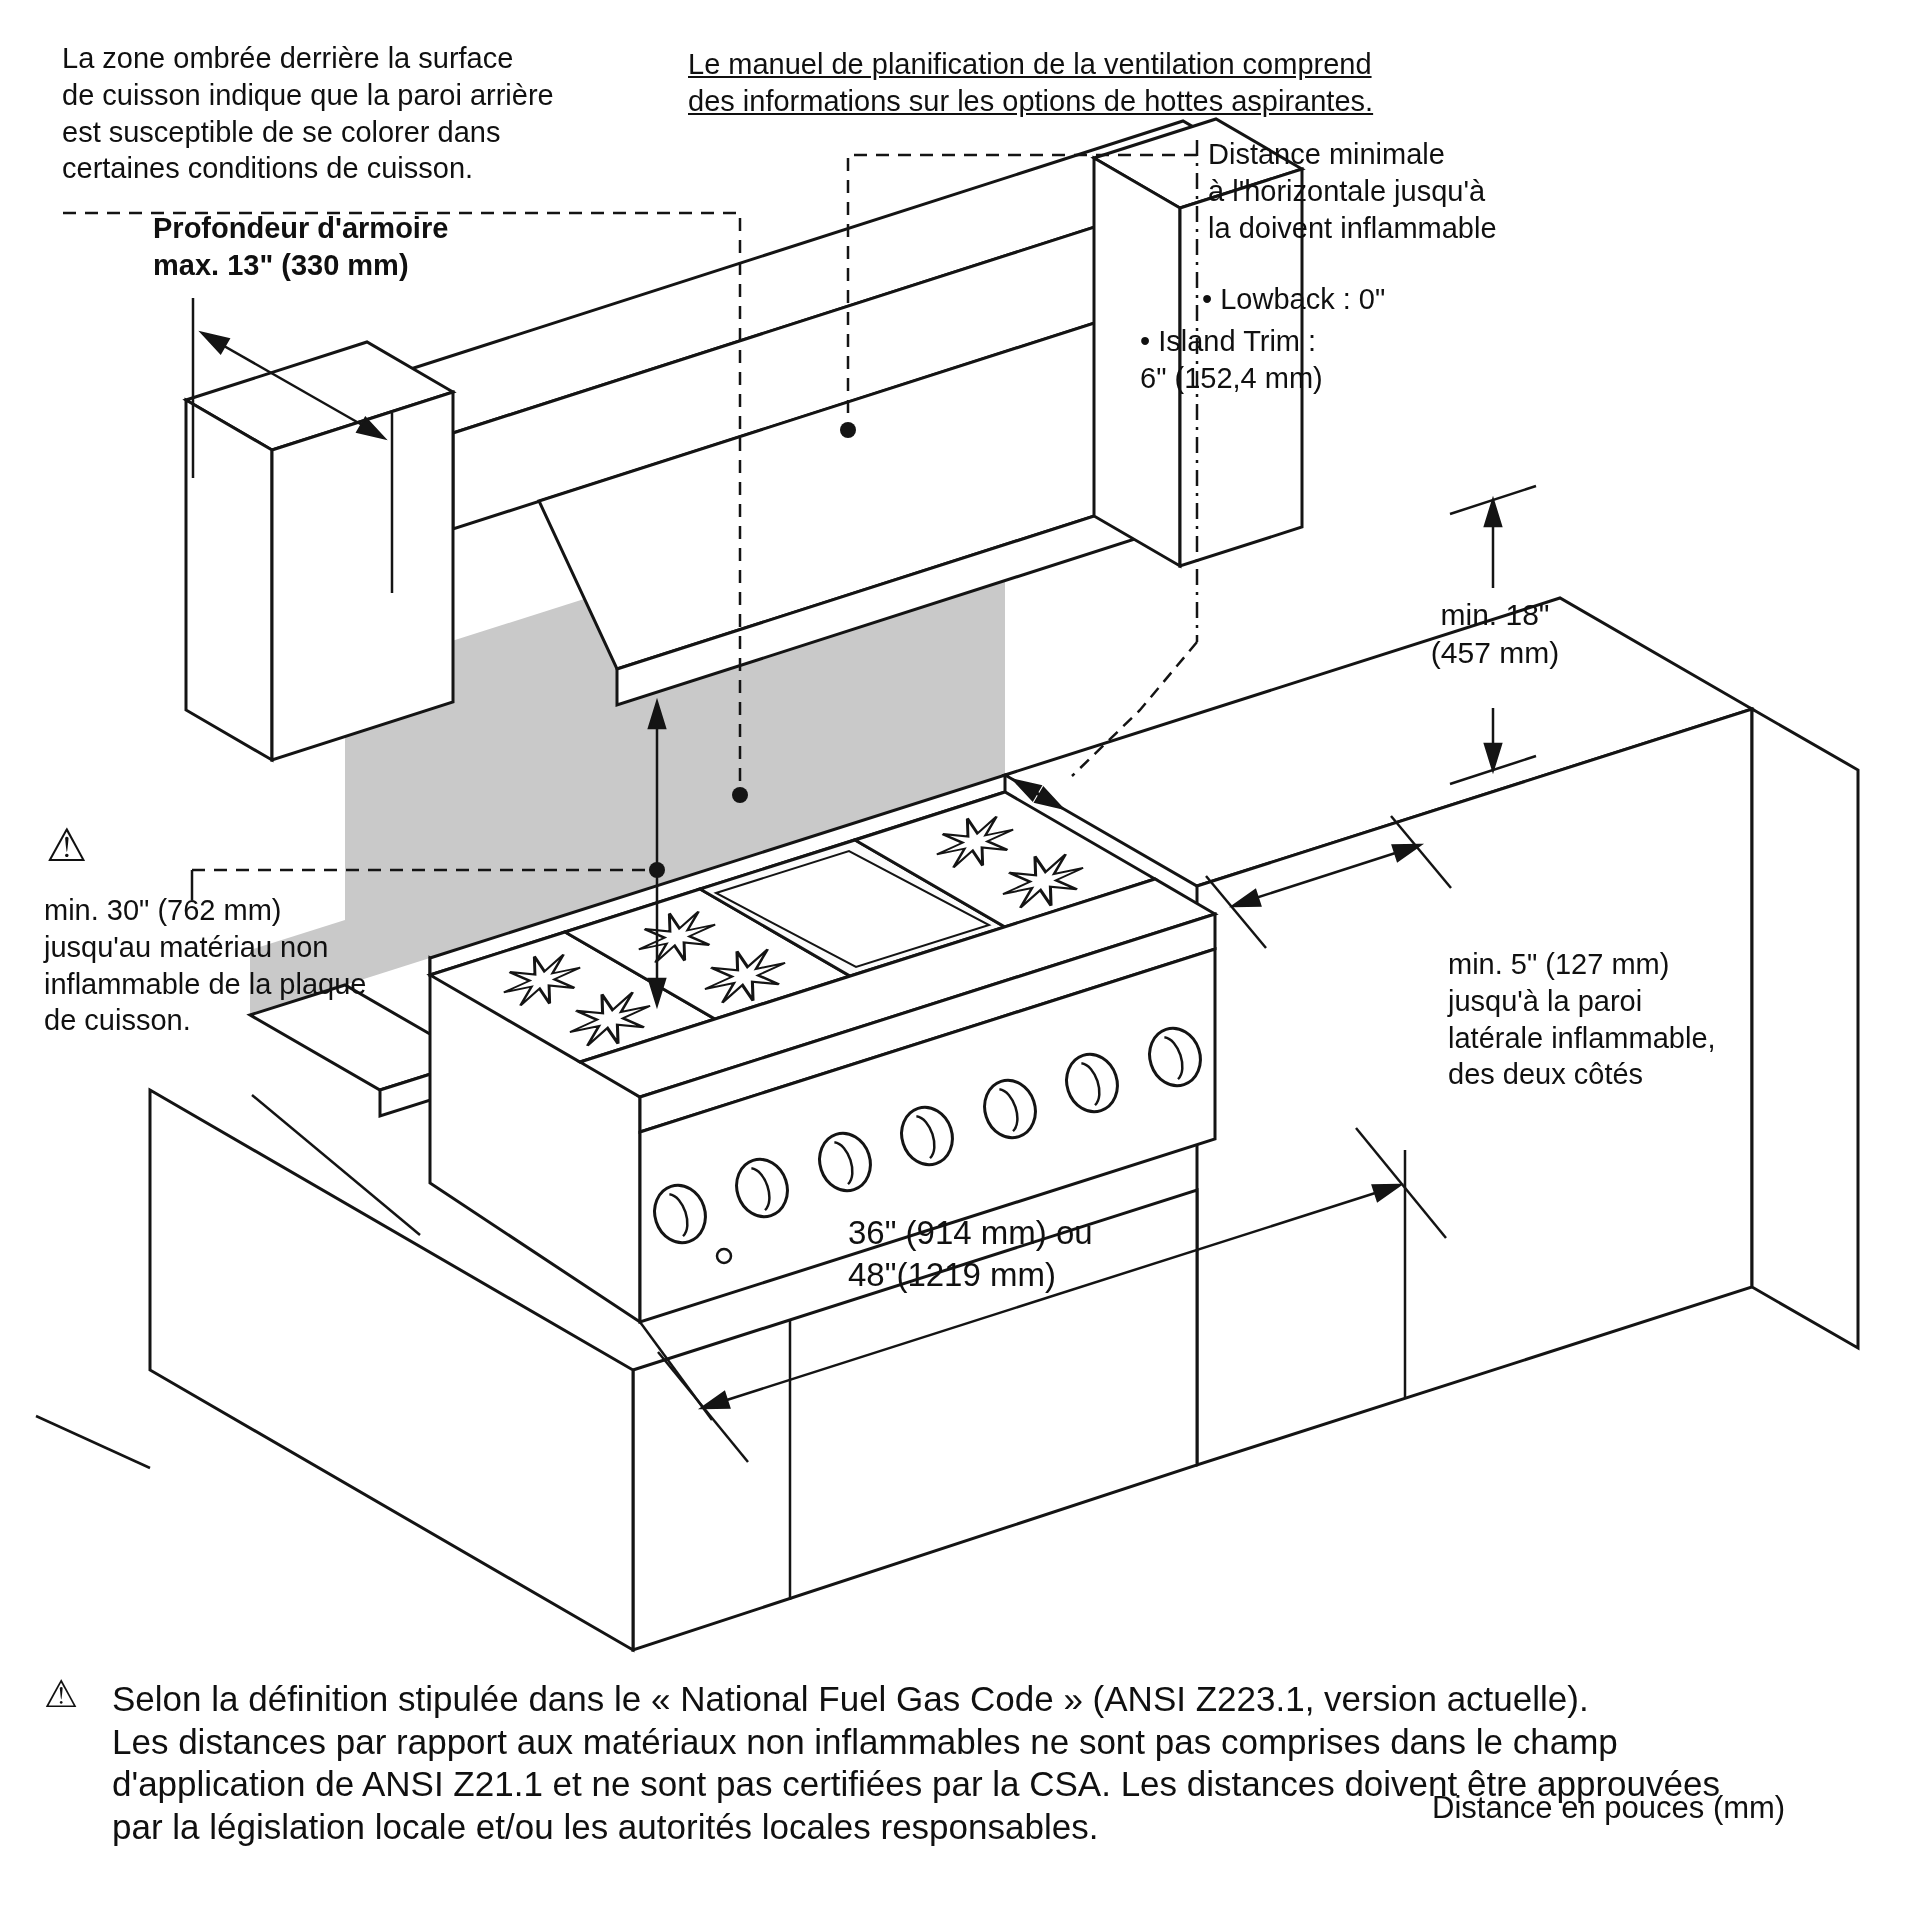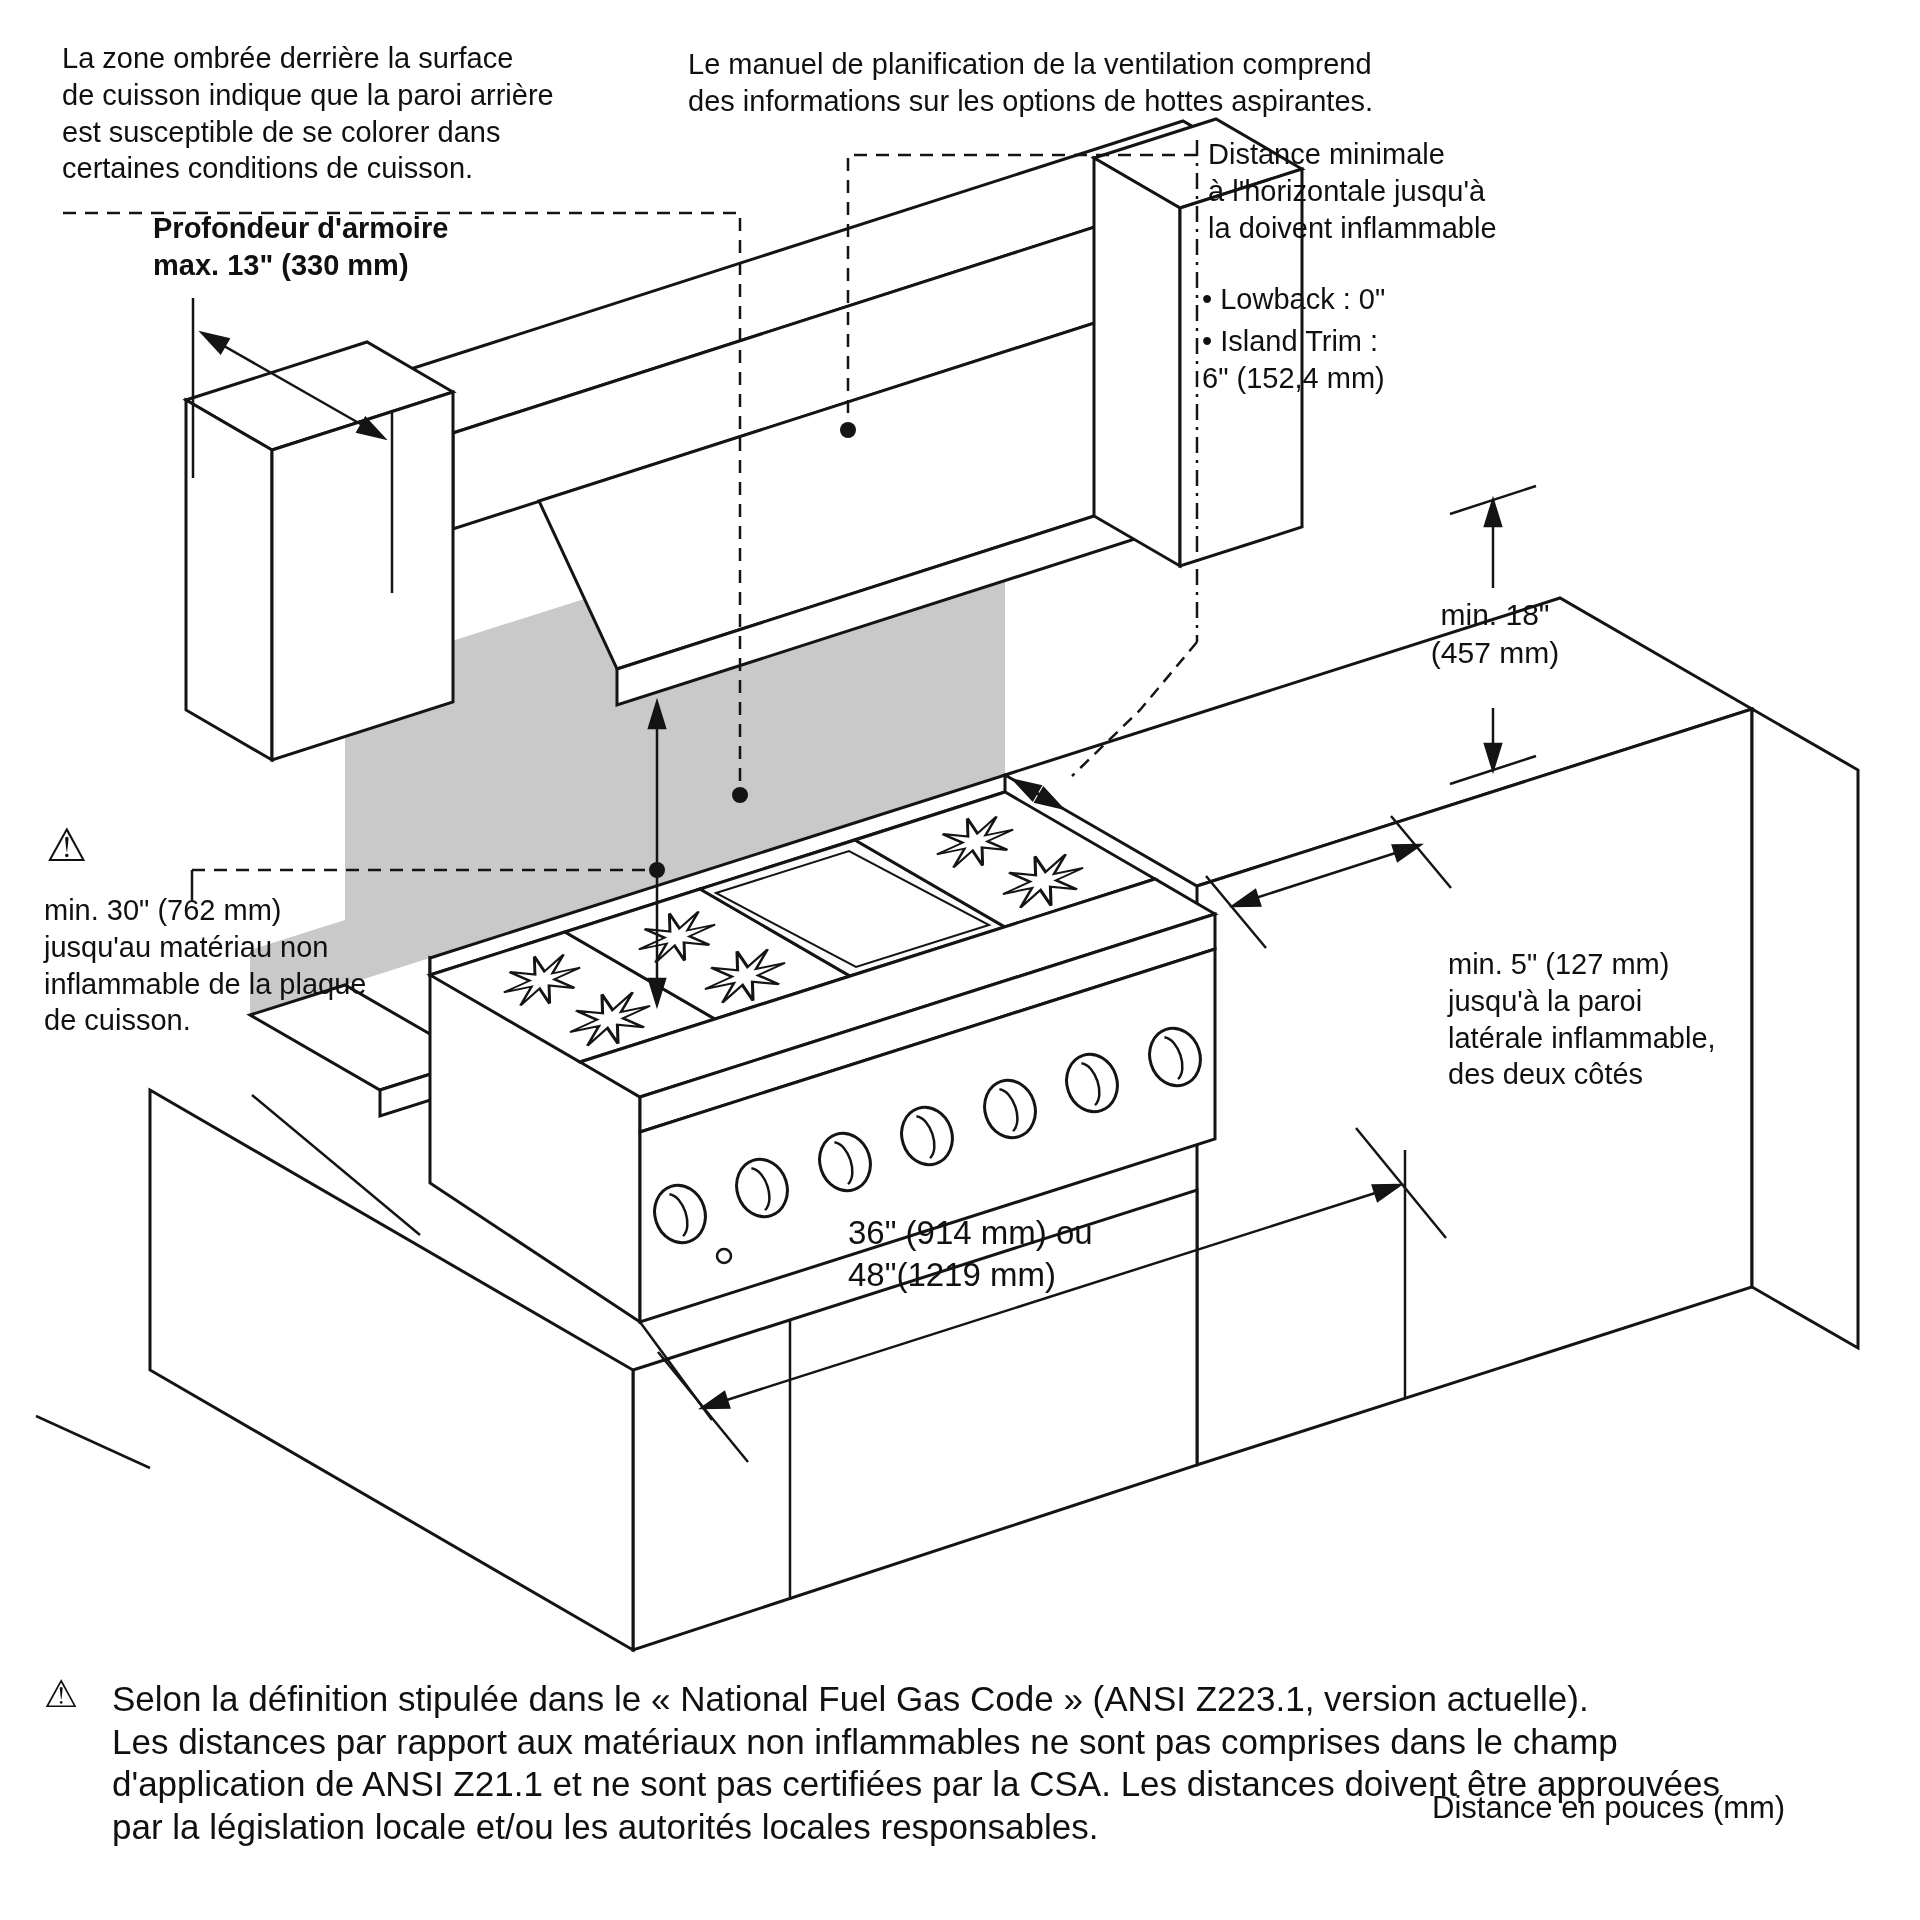--- a/index.html
+++ b/index.html
@@ -194,27 +194,27 @@
       <use href="#ah" transform="translate(702,1408) rotate(162)"></use>
       <use href="#ah" transform="translate(1400,1185) rotate(-18)"></use>
     </g>
   </g>
 </svg>
 
 <div class="lbl" style="left:62px;top:40px;">La zone ombrée derrière la surface
 de cuisson indique que la paroi arrière
 est susceptible de se colorer dans
 certaines conditions de cuisson.</div>
-<div class="lbl" style="left:688px;top:46px;">Le manuel de planification de la ventilation comprend
+<div class="lbl" style="left:688px;top:46px;text-decoration:underline;">Le manuel de planification de la ventilation comprend
 des informations sur les options de hottes aspirantes.</div>
 <div class="lbl" style="left:1208px;top:136px;">Distance minimale
 à l'horizontale jusqu'à
 la doivent inflammable</div>
 <div class="lbl" style="left:1202px;top:281px;">• Lowback : 0"</div>
-<div class="lbl" style="left:1202px;top:323px;">• Island Trim :
+<div class="lbl" style="left:1140px;top:323px;">• Island Trim :
    6" (152,4 mm)</div>
 <div class="lbl" style="left:153px;top:210px;font-weight:bold;">Profondeur d'armoire
 max. 13" (330 mm)</div>
 <div class="lbl" style="left:1390px;top:596px;width:210px;text-align:center;font-size:30px;">min. 18"
 (457 mm)</div>
 <span class="warn" style="left:46px;top:818px;font-size:46px;">⚠</span>
 <div class="lbl" style="left:44px;top:892px;">min. 30" (762 mm)
 jusqu'au matériau non
 inflammable de la plaque
 de cuisson.</div>

